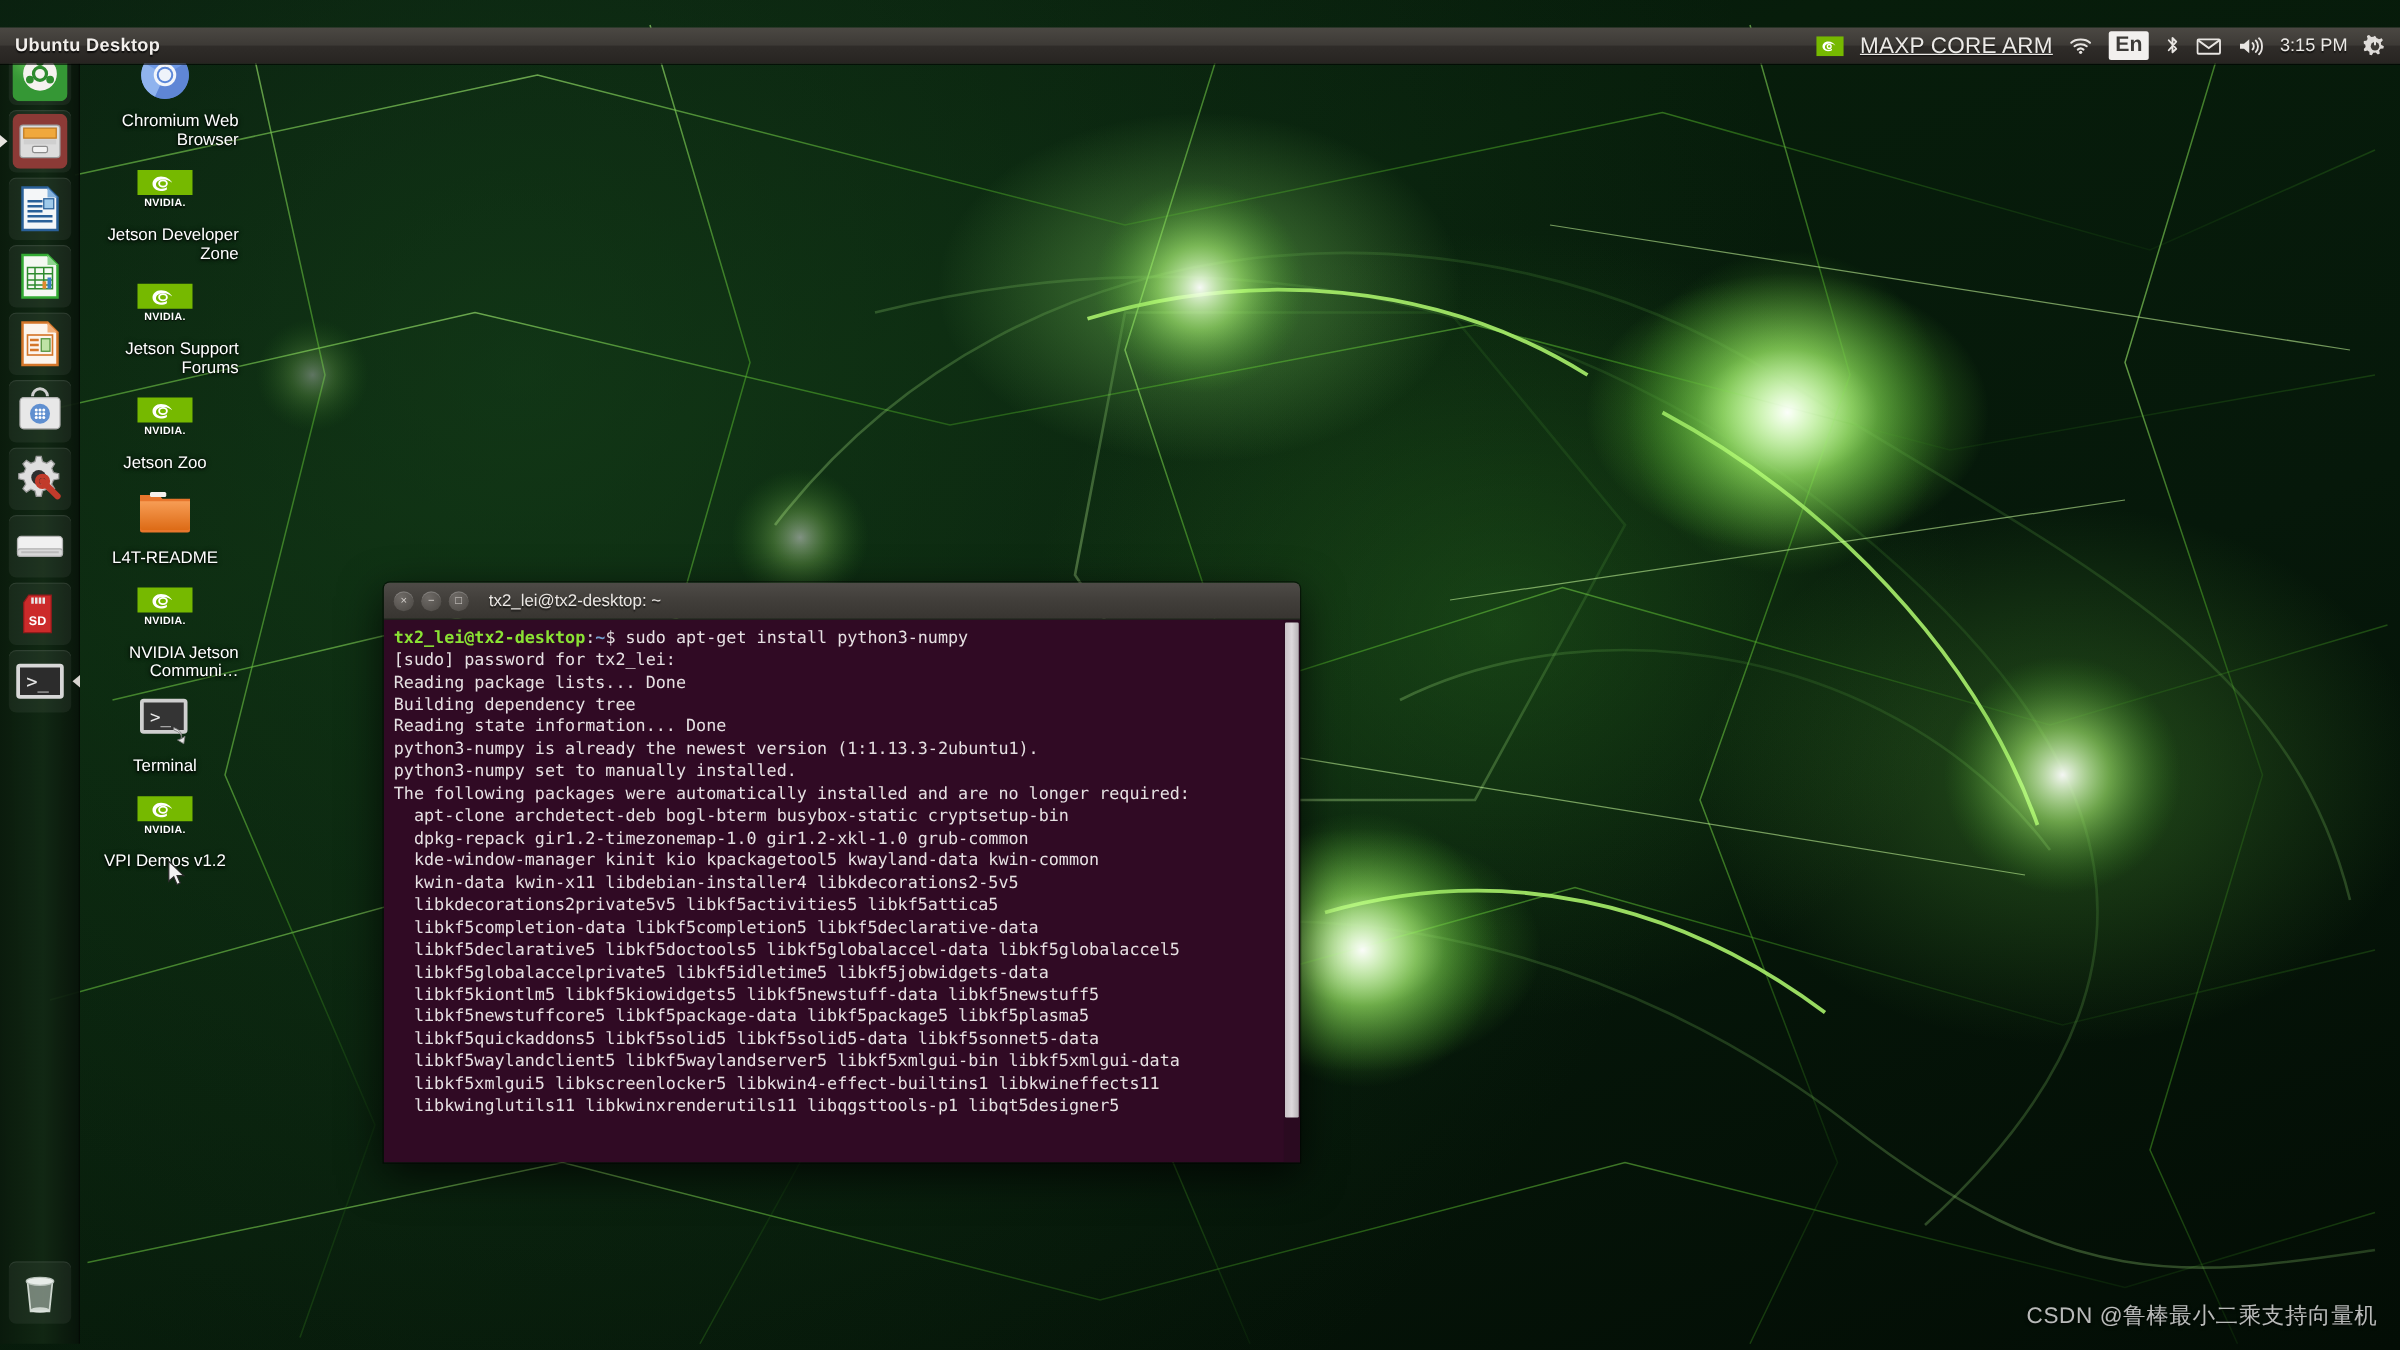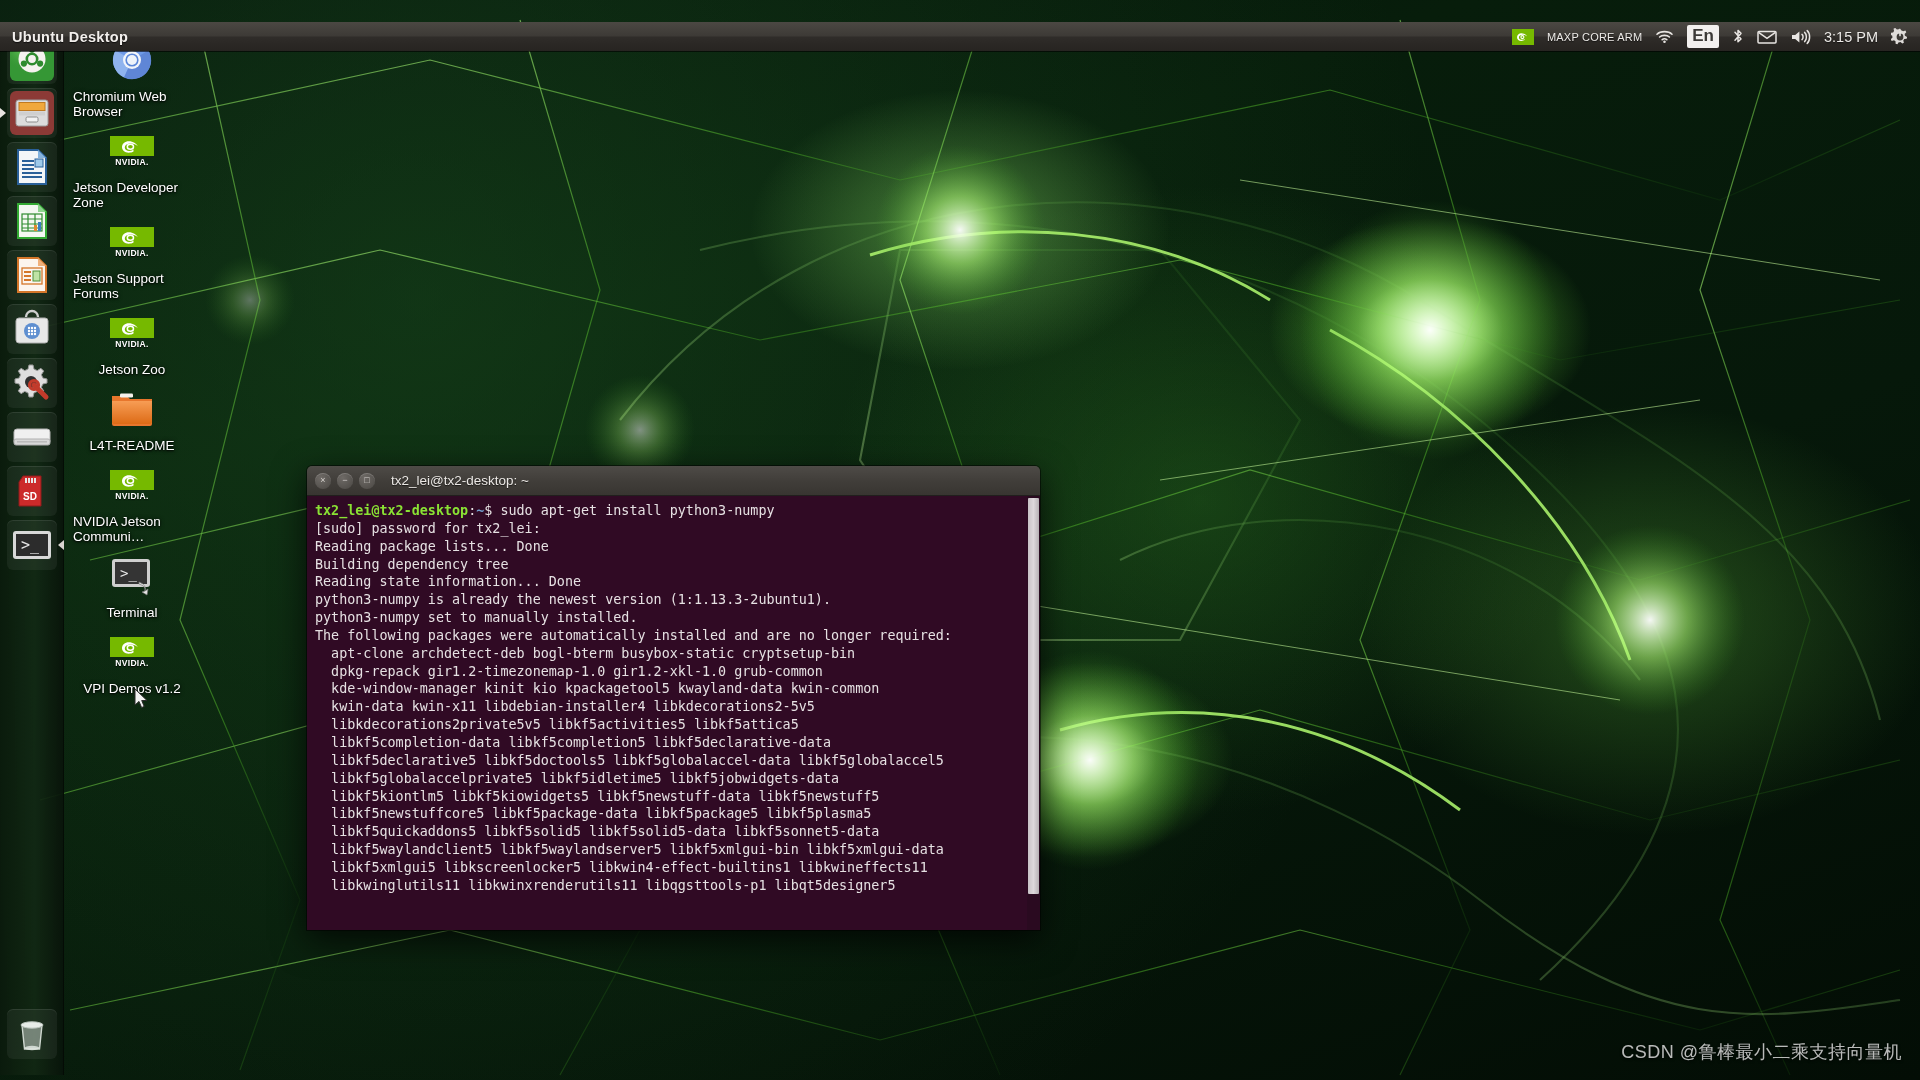--- a/index.html
+++ b/index.html
@@ -32,21 +32,21 @@
     display:flex; align-items:center; color:#e8e5e2;
     font-size:14.5px; z-index:60;
     box-shadow:0 1px 0 rgba(0,0,0,.6);
     margin-top:22px;
   }
   #panel-title { font-weight:bold; padding-left:12px; letter-spacing:.3px; color:#f2efec;
                  text-shadow:0 1px 1px rgba(0,0,0,.7); }
   #tray { margin-left:auto; display:flex; align-items:center; gap:13px; padding-right:11px; }
   .tray-item { display:flex; align-items:center; height:29px; color:#eceae7;
                font-size:14px; text-shadow:0 1px 1px rgba(0,0,0,.6); }
-  #tray-label { font-size:11px; letter-spacing:.2px; }
+  #tray-label { font-size:18px; letter-spacing:.2px;text-decoration:underline; }
   #kbd-ind { background:#f2f0ee; color:#3c3a37; font-size:17px; font-weight:bold;
              padding:1px 5px 2px; border-radius:2px; text-shadow:none; line-height:1.15; }
   #clock { font-size:14.5px; }
 
   
   #launcher {
     position:absolute; left:0; top:29px; width:64px; height:1046px; z-index:55;
     background:linear-gradient(90deg, rgba(10,26,12,.93) 0%, rgba(18,40,20,.88) 55%, rgba(8,20,10,.95) 100%);
     border-right:1px solid rgba(0,0,0,.55);
     display:flex; flex-direction:column; align-items:center; padding-top:5px;
@@ -68,21 +68,21 @@
   }
   #trash-slot { margin-top:auto; margin-bottom:16px; }
 
   
   #desk-icons { position:absolute; left:72px; top:34px; width:130px; z-index:20; }
   .desk-icon { width:120px; margin-bottom:6px; display:flex; flex-direction:column;
                align-items:center; cursor:default; }
   .desk-icon .glyph { width:52px; height:52px; display:flex; align-items:center;
                       justify-content:center; margin-bottom:3px; }
   .desk-icon .label {
-    color:#ffffff; font-size:13.5px; line-height:15px; text-align:left;
+    color:#ffffff; font-size:13.5px; line-height:15px; text-align:right;
     text-shadow:0 1px 2px rgba(0,0,0,.95), 0 0 4px rgba(0,0,0,.8);
     max-width:118px; word-wrap:break-word;
   }
   .nv-badge { width:46px; height:30px; display:flex; flex-direction:column;
               align-items:center; justify-content:flex-start; }
   .nv-sq { width:44px; height:26px; background:#76b900; display:flex;
            align-items:center; justify-content:center; }
   .nv-word { font-size:8.5px; font-weight:bold; color:#fff; letter-spacing:.3px;
              margin-top:1px; text-shadow:0 1px 1px rgba(0,0,0,.9); }
 

